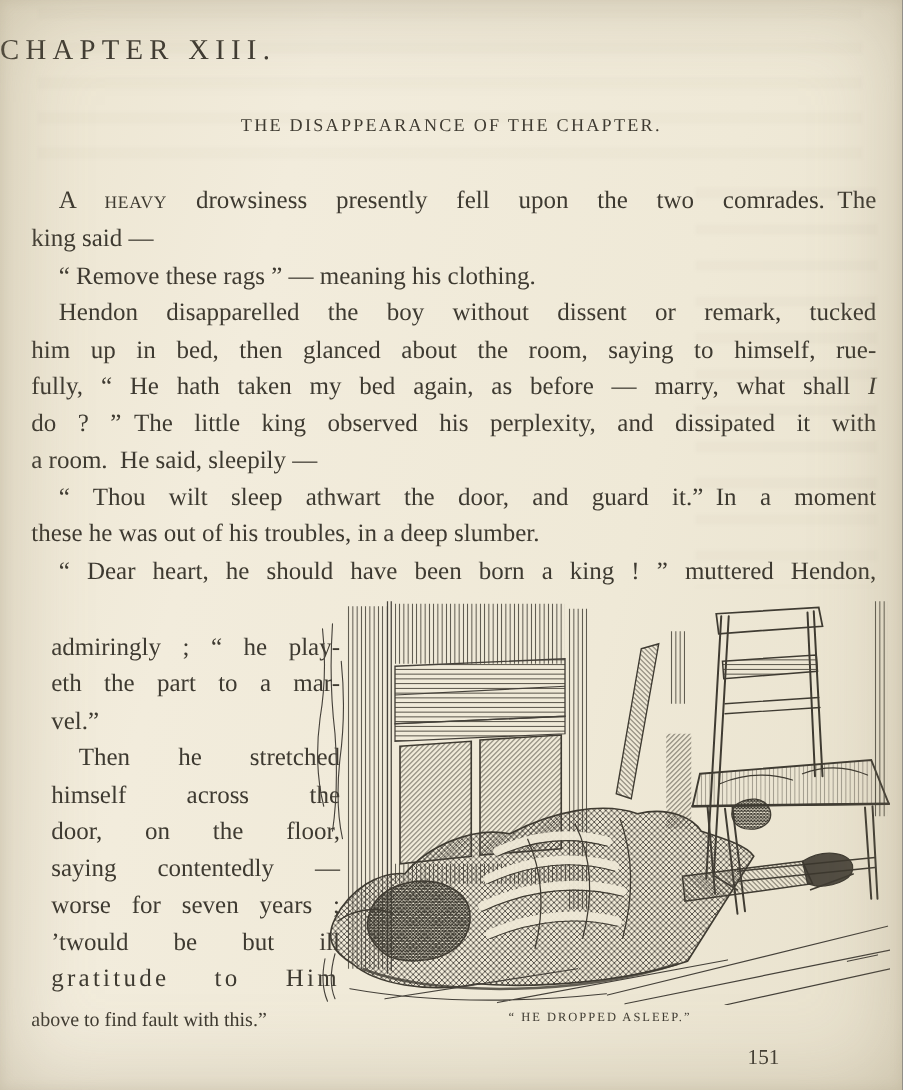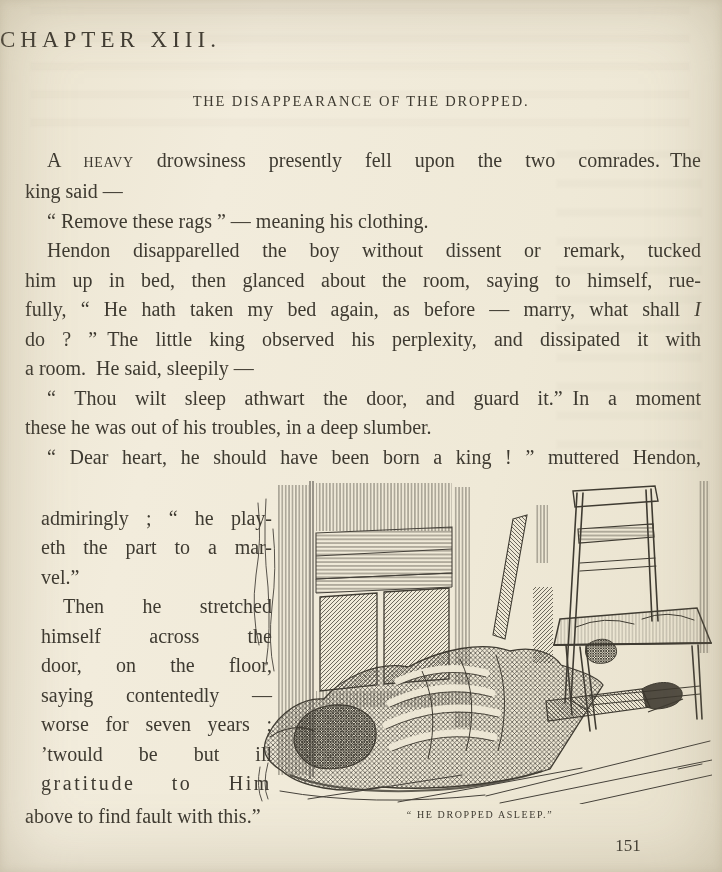--- a/index.html
+++ b/index.html
@@ -26,38 +26,38 @@
 
   .bl{font-size:20px;line-height:29.45px;}
   .j{text-align:justify;text-align-last:justify;}
   .ind{text-indent:22px;}
   .sc{font-size:14px;letter-spacing:.6px;}
   .it{font-style:italic;}
   .track{letter-spacing:2.6px;}
 
   #fulltext{position:absolute;left:25px;top:146px;width:676px;}
   #column{position:absolute;left:41px;top:480px;width:231px;margin-top:24px;}
-  #lastline{position:absolute;left:25px;top:802px;width:310px;font-size:20px;line-height:29.45px;}
+  #lastline{position:absolute;left:25px;top:802px;width:310px;font-size:16px;line-height:29.45px;}
   #caption{position:absolute;left:330px;top:809px;width:300px;text-align:center;
     font-size:10px;letter-spacing:1.6px;}
-  #pagenum{position:absolute;top:836px;left:598px;width:60px;text-align:center;font-size:17px;}
+  #pagenum{position:absolute;top:836px;left:598px;width:60px;text-align:left;font-size:17px;}
 
   #illus{position:absolute;left:250px;top:469px;width:462px;height:335px;}
   #illus svg{display:block;width:100%;height:100%;}
 </style>
 </head>
 <body>
 
 <div class="page">
 
   <div class="ghost" id="ghost-top"></div>
   <div class="ghost" id="ghost-right"></div>
 
   <h1 id="chapter">CHAPTER XIII.</h1>
-  <div id="section">THE DISAPPEARANCE OF THE DROPPED.</div>
+  <div id="section">THE DISAPPEARANCE OF THE CHAPTER.</div>
 
   <div id="fulltext">
     <div class="bl j ind"><span>A</span><span class="sc"> HEAVY</span><span> drowsiness presently fell upon the two comrades. The</span></div>
     <div class="bl">king said —</div>
     <div class="bl ind">“ Remove these rags ” — meaning his clothing.</div>
     <div class="bl j ind">Hendon disapparelled the boy without dissent or remark, tucked</div>
     <div class="bl j">him up in bed, then glanced about the room, saying to himself, rue-</div>
     <div class="bl j"><span>fully, “ He hath taken my bed again, as before — marry, what shall </span><span class="it">I</span></div>
     <div class="bl j">do ? ” The little king observed his perplexity, and dissipated it with</div>
     <div class="bl">a room. He said, sleepily —</div>

